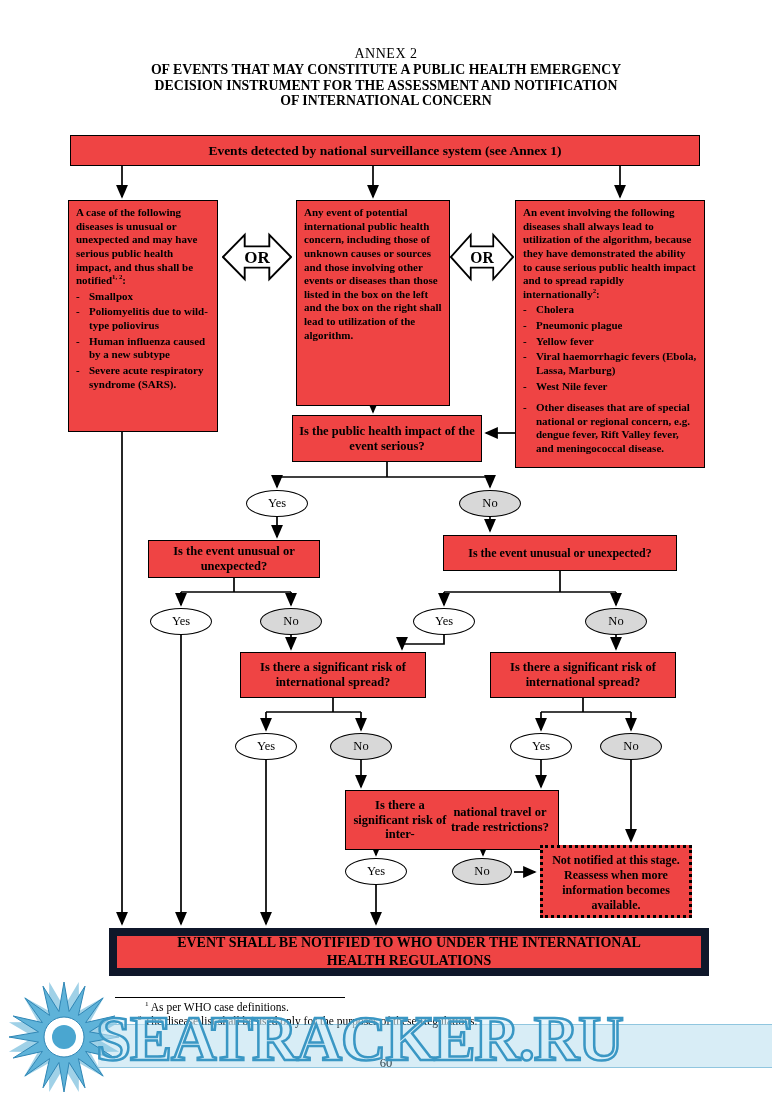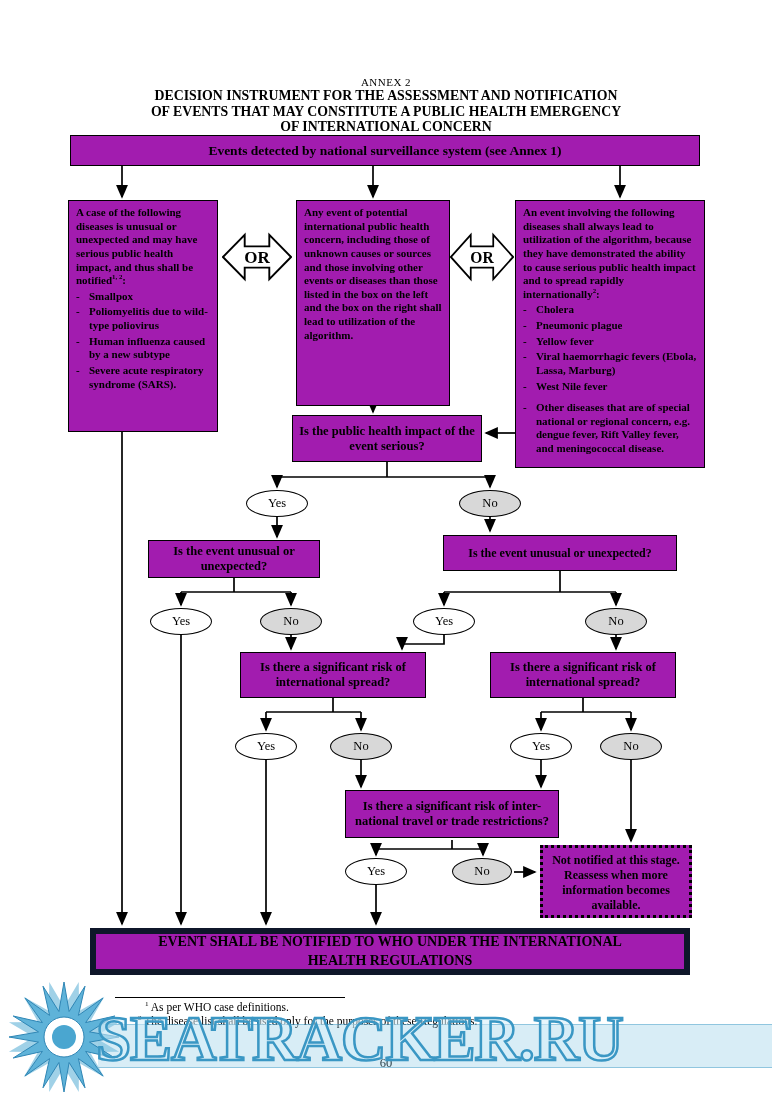--- a/index.html
+++ b/index.html
@@ -1,57 +1,57 @@
 <!DOCTYPE html>
 <html><head>
 <meta charset="utf-8">
 <style>
   html,body{margin:0;padding:0;}
   body{
     width:772px;height:1096px;position:relative;background:#fff;
     font-family:"Liberation Serif", serif;color:#000;overflow:hidden;
   }
   .abs{position:absolute;}
-  .box{position:absolute;border:1.7px solid #000;background:#a21caf;box-sizing:border-box;z-index:2;}
+  .box{position:absolute;border:1.7px solid #000;background:#ef4444;box-sizing:border-box;z-index:2;}
   .qbox{display:flex;align-items:center;justify-content:center;text-align:center;
         font-weight:bold;font-size:12.5px;line-height:1.18;padding:2px 6px;}
   .listbox{font-weight:bold;font-size:11px;line-height:1.24;padding:5px 7px;text-align:left;}
   .li{display:flex;margin-top:2px;}
   .li .dash{flex:0 0 13px;}
   .li.gap{margin-top:8px;}
   .oval{position:absolute;border:1.7px solid #000;border-radius:50%;background:#fff;
         display:flex;align-items:center;justify-content:center;font-weight:normal;
         font-size:12.5px;box-sizing:border-box;z-index:2;}
   .dotted{border:3px dotted #000;font-weight:bold;font-size:12px;line-height:1.25;
           padding:5px 7px;text-align:center;}
-  .notify{border:6px solid #0f172a;display:flex;align-items:center;justify-content:center;
-          text-align:center;font-weight:bold;font-size:14px;line-height:1.3;padding:16px 48px;}
+  .notify{border:8px solid #0f172a;display:flex;align-items:center;justify-content:center;
+          text-align:center;font-weight:bold;font-size:14px;line-height:1.3;padding:16px 48px;margin-left:19px;}
   .titleblock{width:772px;text-align:center;z-index:2;}
-  .annex{font-size:11px;letter-spacing:.5px;margin-top:30px;}
+  .annex{font-size:14px;letter-spacing:.5px;}
   .maintitle{font-weight:bold;font-size:13.8px;line-height:1.14;}
   sup{font-size:.62em;vertical-align:super;line-height:0;}
   .fnote{font-size:11.5px;z-index:2;}
   .pagenum{width:772px;text-align:center;font-size:12.5px;z-index:2;}
   .wm-text{
     text-align:left;font-weight:bold;font-size:63px;line-height:1;
     font-family:"Liberation Serif", serif;letter-spacing:-1px;
     color:rgba(214,238,249,0.55);-webkit-text-stroke:2.5px #3a97c4;
     z-index:6;pointer-events:none;
   }
   .wm-ribbon{background:rgba(127,196,224,0.30);border-top:1px solid rgba(58,151,196,.45);
              border-bottom:1px solid rgba(58,151,196,.45);z-index:4;pointer-events:none;}
   svg{display:block;}
 </style>
 </head>
 <body>
 
 <div class="abs titleblock" style="top:46px;">
   <div class="annex">ANNEX 2</div>
+  <div class="maintitle">OF EVENTS THAT MAY CONSTITUTE A PUBLIC HEALTH EMERGENCY</div>
   <div class="maintitle">DECISION INSTRUMENT FOR THE ASSESSMENT AND NOTIFICATION</div>
-  <div class="maintitle">OF EVENTS THAT MAY CONSTITUTE A PUBLIC HEALTH EMERGENCY</div>
   <div class="maintitle">OF INTERNATIONAL CONCERN</div>
 </div>
 
 <svg class="abs" width="772" height="1096" viewBox="0 0 772 1096" style="left:0;top:0;z-index:1">
   <defs>
     <marker id="arr" markerWidth="9" markerHeight="8" refX="7" refY="3.5" orient="auto">
       <path d="M0,0 L8,3.5 L0,7 z" fill="#000"></path>
     </marker>
   </defs>
   <g stroke="#000" stroke-width="1.7" fill="none">
@@ -178,21 +178,21 @@
 </div>
 
 <div class="box qbox" style="left:240px;top:652px;width:186px;height:46px;">
   <span>Is there a significant risk of international spread?</span>
 </div>
 
 <div class="box qbox" style="left:490px;top:652px;width:186px;height:46px;">
   <span>Is there a significant risk of international spread?</span>
 </div>
 
-<div class="box qbox" style="left:345px;top:790px;width:214px;height:48px;flex-direction:column;">
+<div class="box qbox" style="left:345px;top:790px;width:214px;height:60px;flex-direction:row;">
   <span>Is there a significant risk of inter-</span>
   <span>national travel or trade restrictions?</span>
 </div>
 
 <div class="oval" style="left:246px;top:490px;width:62px;height:27px;">
     <span>Yes</span>
   </div>
 <div class="oval no" style="left: 459px; top: 490px; width: 62px; height: 27px; background: rgb(216, 216, 216);">
     <span>No</span>
   </div>

